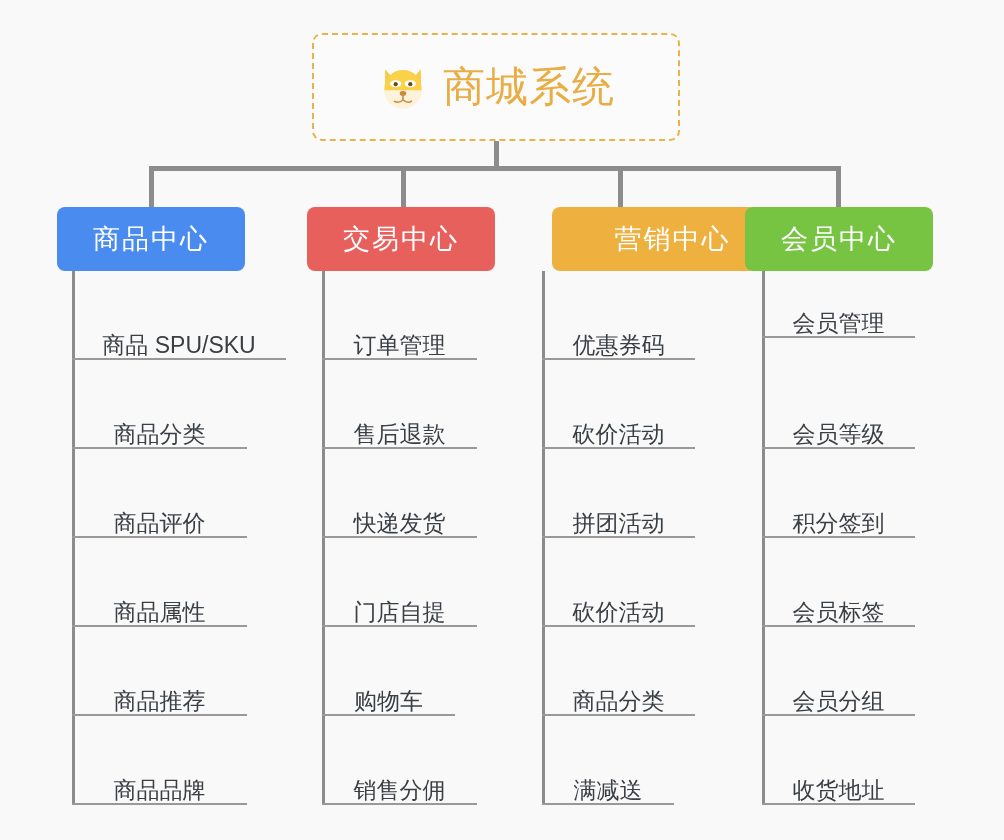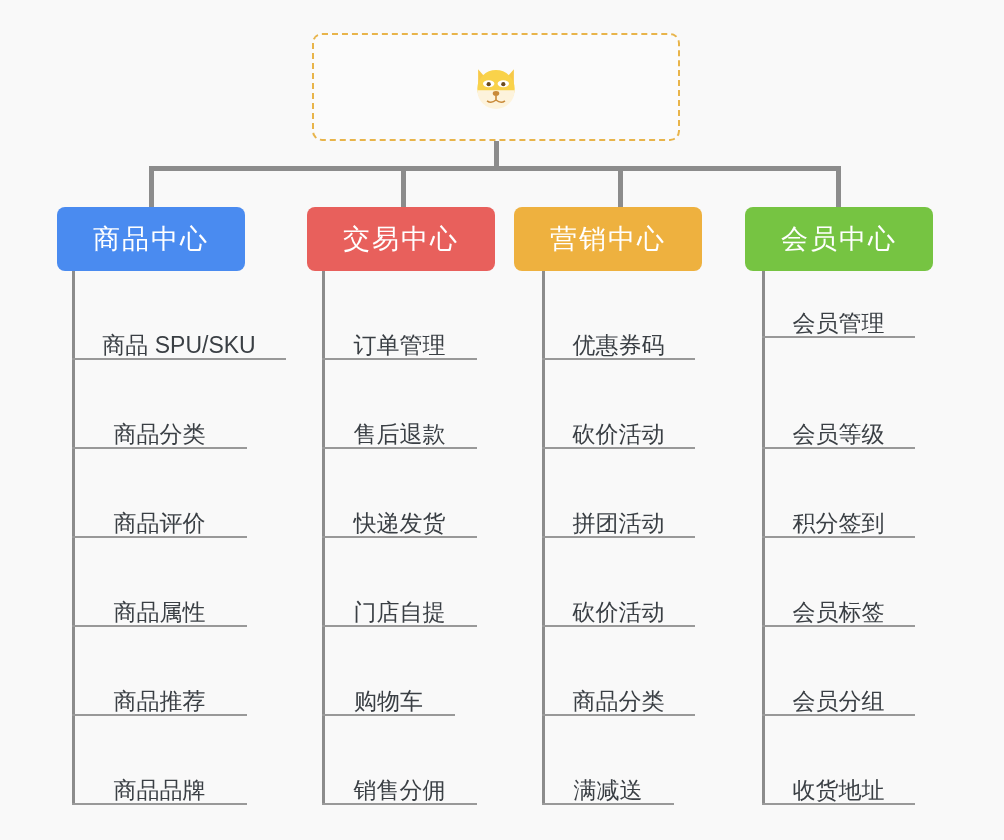--- a/index.html
+++ b/index.html
@@ -114,36 +114,37 @@
       <path d="M9 36 a23 23 0 0 0 46 0 z" fill="#fdf3dc"></path>
       <ellipse cx="23" cy="28" rx="7" ry="4.2" fill="#ffffff"></ellipse>
       <ellipse cx="41" cy="28" rx="7" ry="4.2" fill="#ffffff"></ellipse>
       <ellipse cx="23" cy="28.5" rx="2.6" ry="2.6" fill="#6b4a1e"></ellipse>
       <ellipse cx="41" cy="28.5" rx="2.6" ry="2.6" fill="#6b4a1e"></ellipse>
       <ellipse cx="32" cy="40" rx="4" ry="3" fill="#c98a3a"></ellipse>
       <path d="M32 43 L32 48" stroke="#c98a3a" stroke-width="2" fill="none"></path>
       <path d="M32 48 q-6 5 -11 1" stroke="#c98a3a" stroke-width="2" fill="none"></path>
       <path d="M32 48 q6 5 11 1" stroke="#c98a3a" stroke-width="2" fill="none"></path>
     </svg>
+    <div class="root-title">商城系统</div>
   </div>
 
   <div class="conn conn-v" style="left:494px; top:141px; width:5px; height:29px;"></div>
   <div class="conn conn-h" style="left:149px; top:166px; width:692px; height:5px;"></div>
   <div class="conn conn-v" style="left:149px; top:166px; width:5px; height:41px;"></div>
   <div class="conn conn-v" style="left:401px; top:166px; width:5px; height:41px;"></div>
   <div class="conn conn-v" style="left:618px; top:166px; width:5px; height:41px;"></div>
   <div class="conn conn-v" style="left:836px; top:166px; width:5px; height:41px;"></div>
 
   <div class="cat-box" style="left:57px; top:207px; width:188px; background:#4a8bf0;">
     <span>商品中心</span>
   </div>
   <div class="cat-box" style="left:307px; top:207px; width:188px; background:#e8605c;">
     <span>交易中心</span>
   </div>
-  <div class="cat-box" style="left:514px; top:207px; width:188px; background:#eeb13f;">
+  <div class="cat-box" style="left:552px; top:207px; width:169px; background:#eeb13f;padding-left:36px;">
     <span>营销中心</span>
   </div>
   <div class="cat-box" style="left:745px; top:207px; width:188px; background:#76c442;">
     <span>会员中心</span>
   </div>
 
   <div class="leaf-col" style="left:58px; width:230px;">
     <div class="leaf-spine" style="height:532px;"></div>
     <div class="leaf-item" style="top:0px;   width:214px; height:89px;">
       <span class="leaf-label">商品 SPU/SKU</span>

